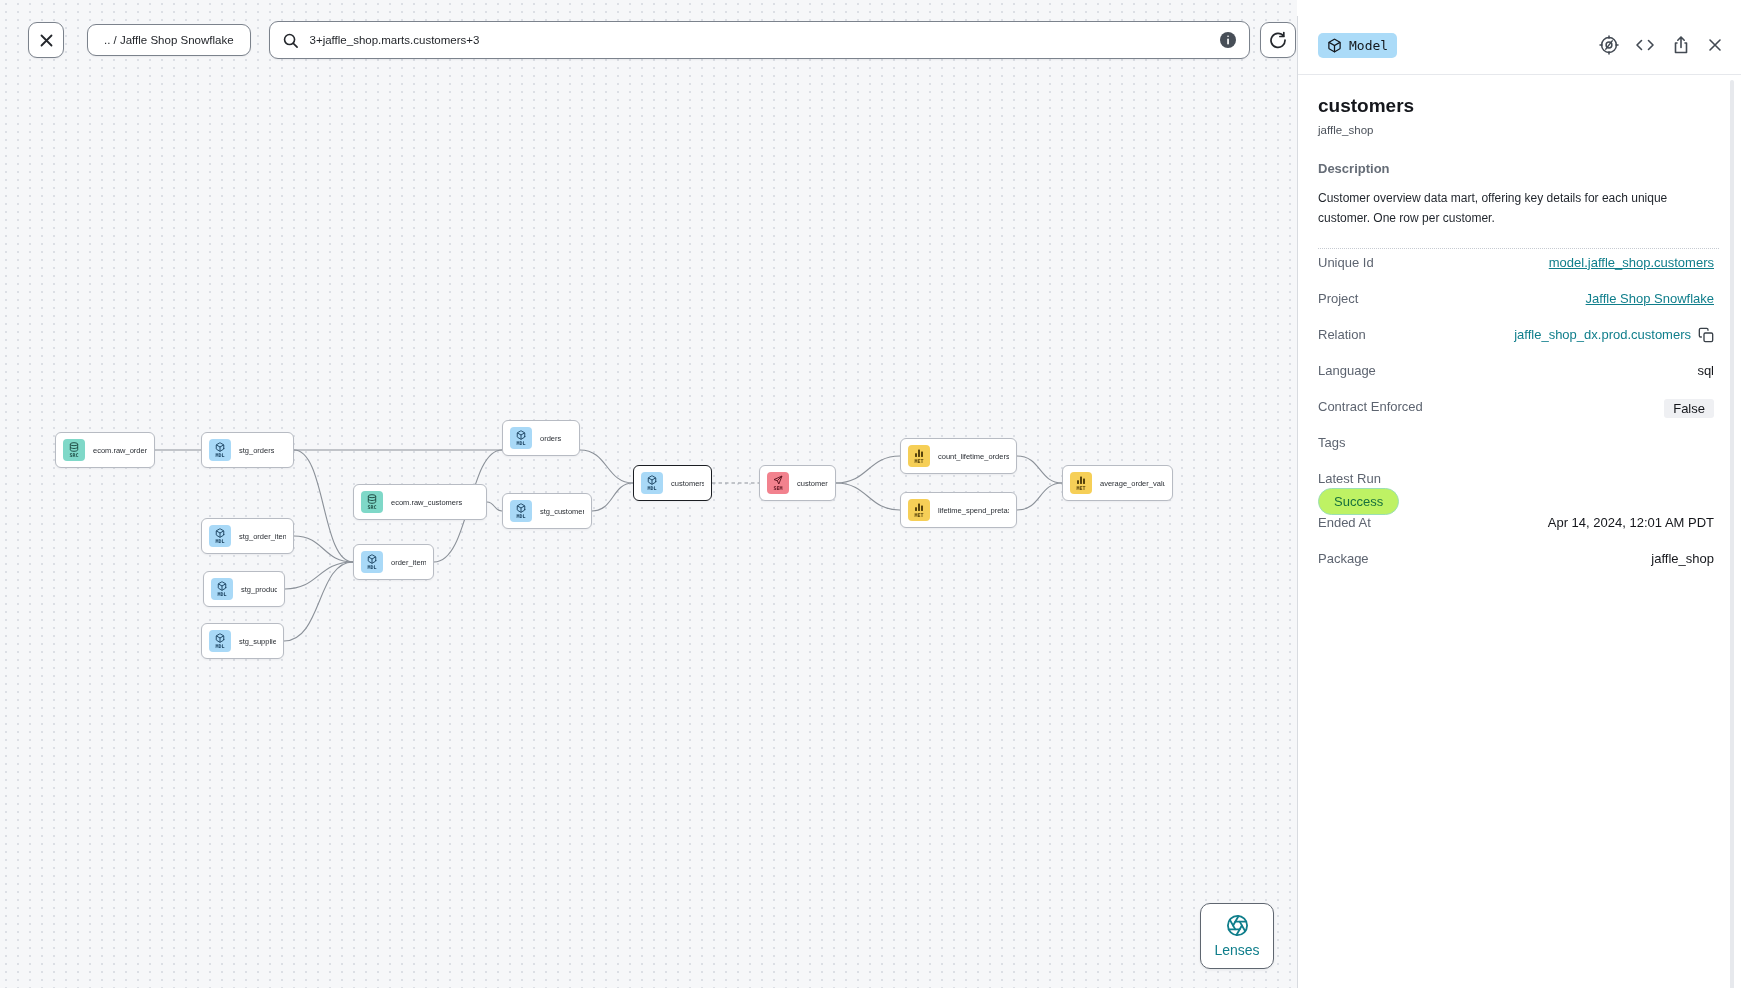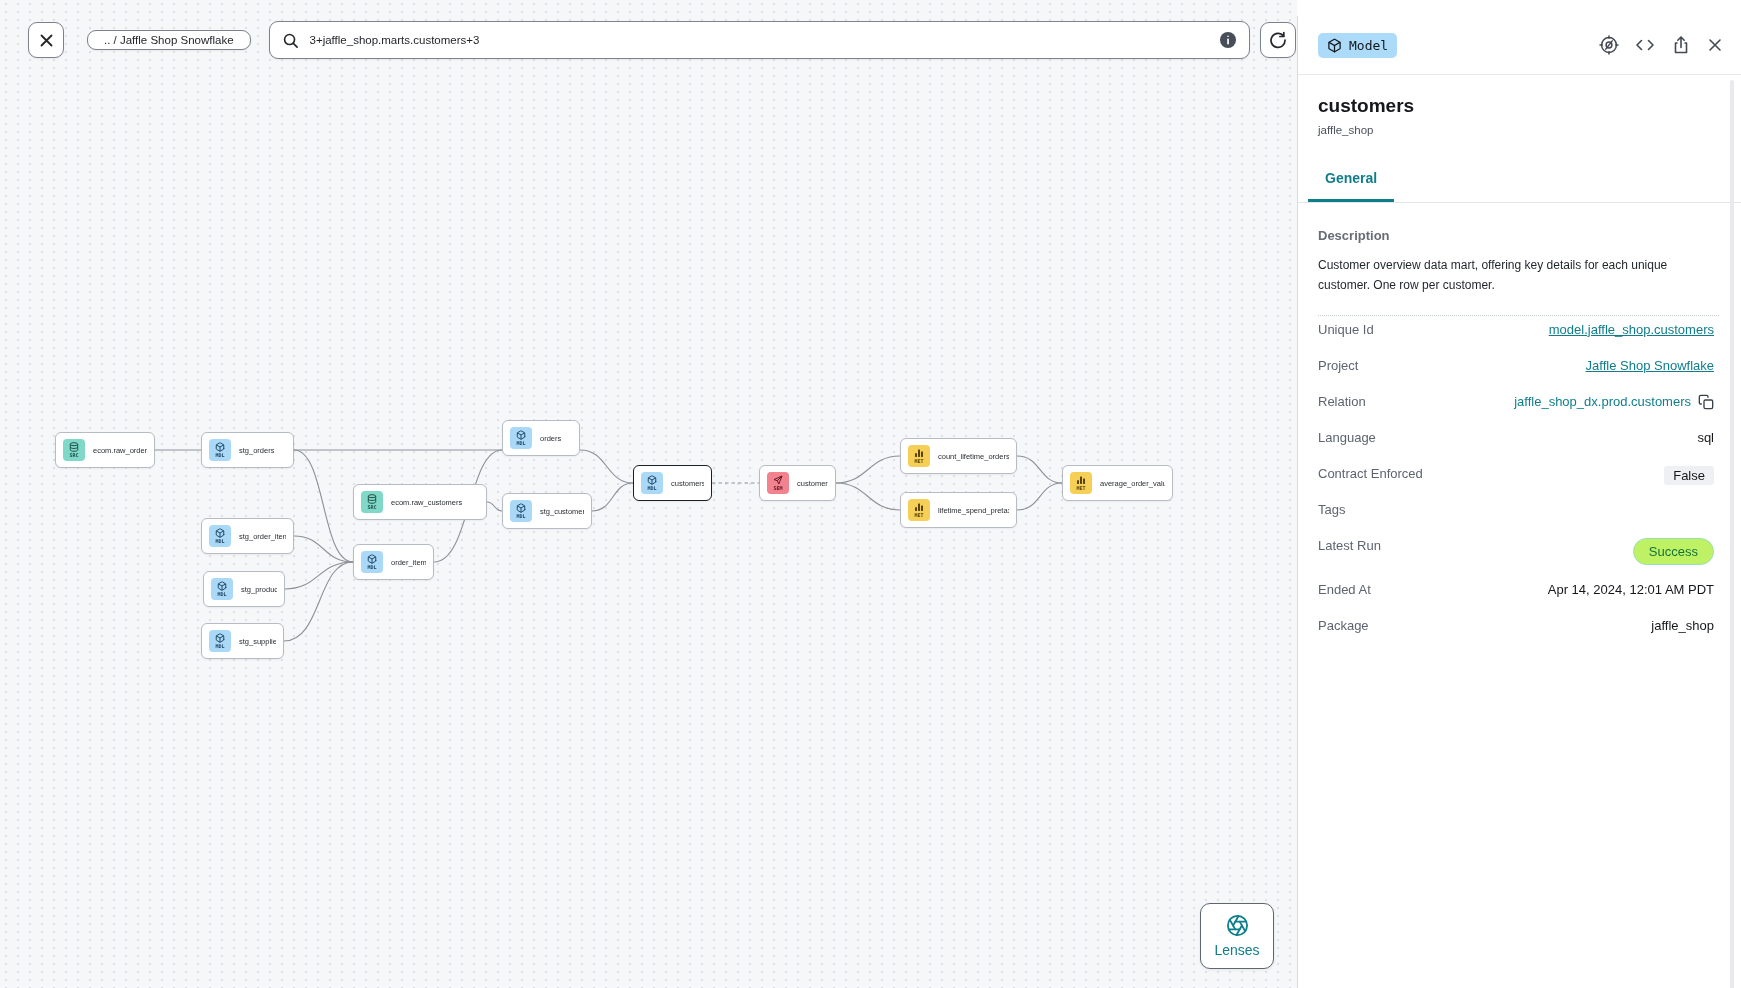--- a/index.html
+++ b/index.html
@@ -29,21 +29,21 @@
   .badge.src { background: #7fd8c8; color: #1d4a42; }
   .badge.mdl { background: #a9d9f7; color: #173e5c; }
   .badge.sem { background: #f2828e; color: #5c1420; }
   .badge.met { background: #f6cf57; color: #57430d; }
 
   
   .toolbar { position: absolute; left: 28px; top: 21px; display: flex; align-items: center; gap: 10px; }
   .tb-btn { width: 36px; height: 36px; background: #fff; border: 1px solid #7b828c; border-radius: 9px;
     display: flex; align-items: center; justify-content: center; cursor: pointer; padding: 0;
     box-shadow: 0 1px 2px rgba(16,24,40,.06); }
-  .crumb { height: 20px; background: #fff; border: 1px solid #7b828c; border-radius: 9px;
+  .crumb { height: 32px; background: #fff; border: 1px solid #7b828c; border-radius: 9px;
     display: flex; align-items: center; padding: 0 16px; font-size: 11.5px; color: #23262b;
     margin-left: 13px; box-shadow: 0 1px 2px rgba(16,24,40,.06); cursor: pointer; white-space: nowrap; }
   .searchbar { width: 981px; height: 38px; background: #fff; border: 1px solid #7b828c; border-radius: 9px;
     display: flex; align-items: center; padding: 0 12px; gap: 9px; margin-left: 8px;
     box-shadow: 0 1px 2px rgba(16,24,40,.06); }
   .searchbar input { flex: 1; border: none; outline: none; font-size: 11.5px; color: #1d2025;
     font-family: "Liberation Sans", sans-serif; background: transparent; }
   .info-btn { border: none; background: transparent; padding: 0; cursor: pointer; display: flex; }
 
   
@@ -366,23 +366,20 @@
                 <path d="M3 3 L13 13 M13 3 L3 13" stroke="currentColor" stroke-width="1.6" stroke-linecap="round"></path>
               </svg>
           </span>
         </button>
       </div>
     </div>
 
     <div class="panel-body">
       <h1 class="panel-title">customers</h1>
       <div class="panel-subtitle">jaffle_shop</div>
-      <div class="tabs">
-        <div class="tab">General</div>
-      </div>
       <div class="section-label">Description</div>
       <p class="description">Customer overview data mart, offering key details for each unique customer. One row per customer.</p>
       <div class="fields" id="fields">
           <div class="field-row">
             <span class="field-label">Unique Id</span>
             <a class="field-value link">model.jaffle_shop.customers</a>
           </div>
           <div class="field-row">
             <span class="field-label">Project</span>
             <a class="field-value link">Jaffle Shop Snowflake</a>
@@ -404,21 +401,21 @@
             <span class="field-value">sql</span>
           </div>
           <div class="field-row">
             <span class="field-label">Contract Enforced</span>
             <span class="badge-grey">False</span>
           </div>
           <div class="field-row">
             <span class="field-label">Tags</span>
             <span class="field-value"></span>
           </div>
-          <div class="field-row" style="min-height: 44px;">
+          <div class="field-row" style="min-height: 44px; flex-direction: column;">
             <span class="field-label">Latest Run</span>
             <span class="pill-success">Success</span>
           </div>
           <div class="field-row">
             <span class="field-label">Ended At</span>
             <span class="field-value">Apr 14, 2024, 12:01 AM PDT</span>
           </div>
           <div class="field-row">
             <span class="field-label">Package</span>
             <span class="field-value">jaffle_shop</span>

